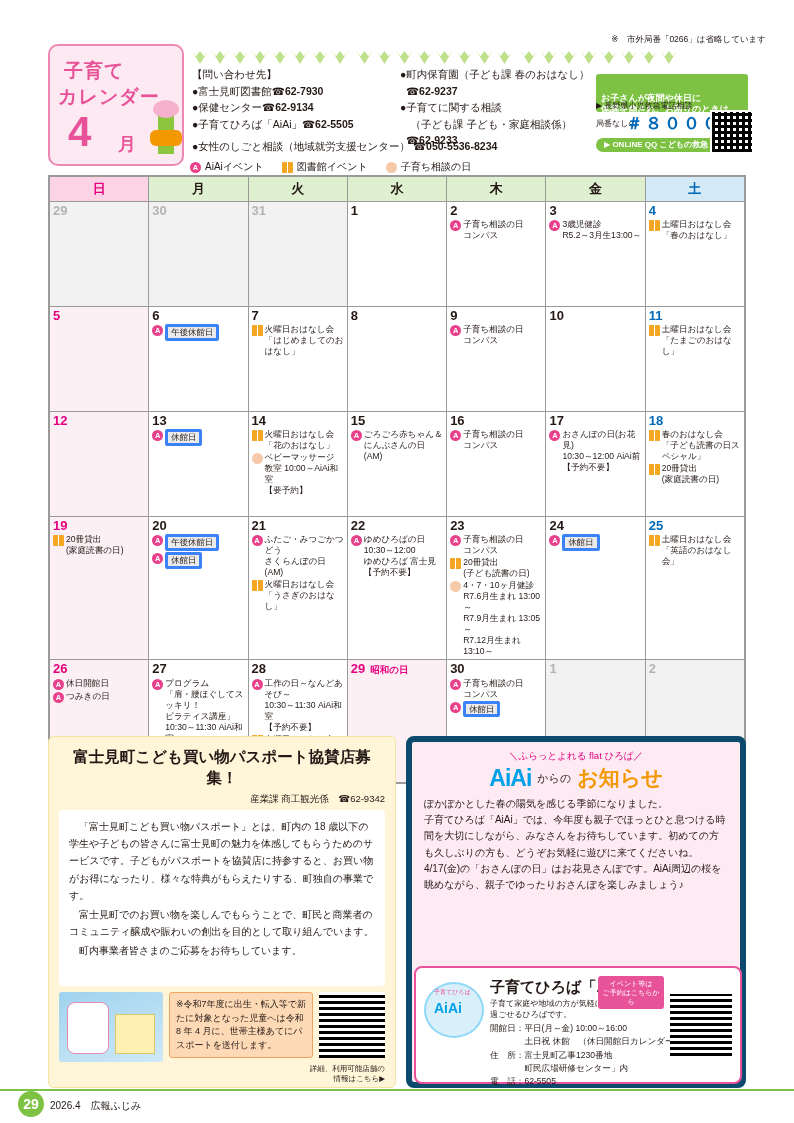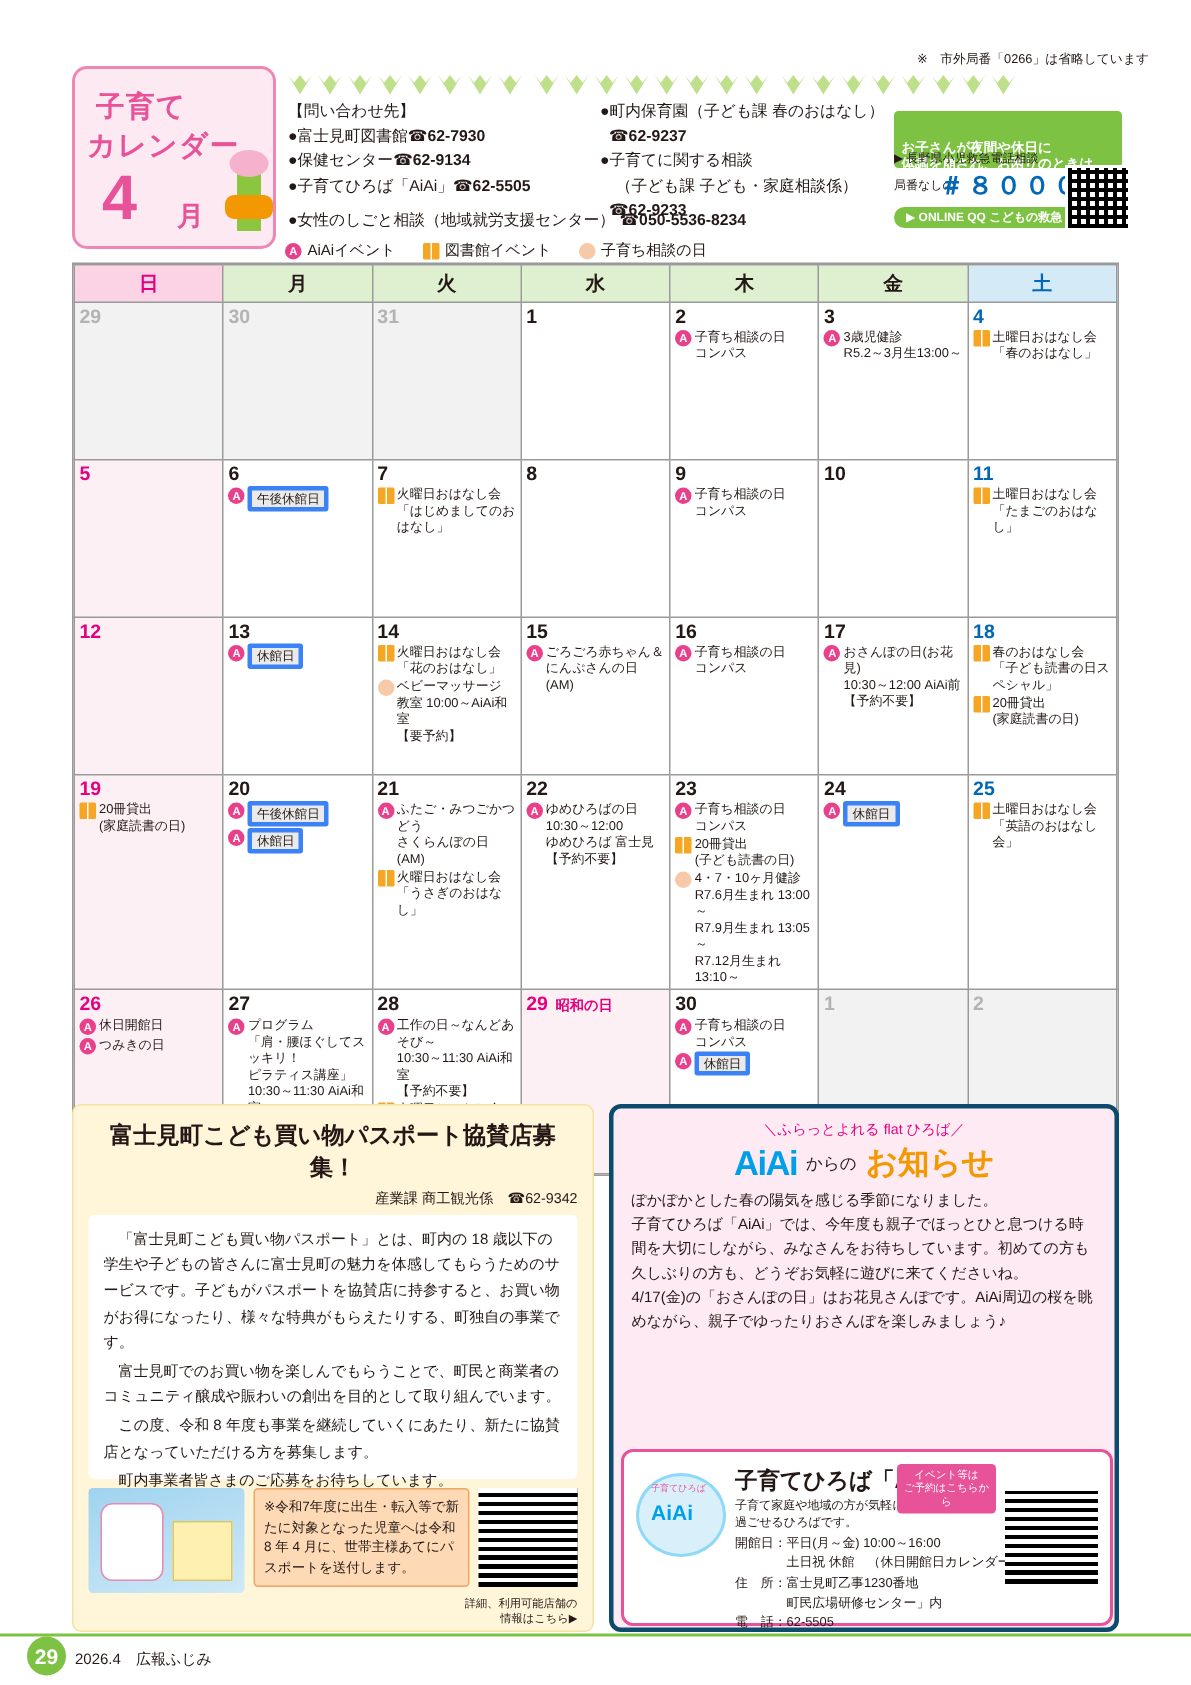--- a/index.html
+++ b/index.html
@@ -85,21 +85,21 @@
   .photo .card{position:absolute;left:8px;top:10px;width:40px;height:50px;background:#fff;border:1px solid #e58ab4;}
   .photo .card2{position:absolute;left:56px;top:22px;width:38px;height:38px;background:#fdf0b0;border:1px solid #dcc86a;}
   .noteorange{flex:1;background:#fdd9b5;border:1px solid #f0a660;border-radius:3px;font-size:9px;line-height:1.5;
      padding:5px 6px;box-sizing:border-box;color:#231815;}
   .qr2{width:66px;height:66px;background:
       repeating-linear-gradient(0deg,#000 0 3px,#fff 3px 6px),
       repeating-linear-gradient(90deg,#000 0 3px,#fff 3px 6px);}
   .qrcap{font-size:7.5px;text-align:right;margin-top:2px;}
 
   
-  .panel{position:absolute;left:406px;top:736px;width:340px;height:352px;background:#fdeaf3;border:3px solid #0c4a6e;
+  .panel{position:absolute;left:406px;top:736px;width:340px;height:352px;background:#fdeaf3;border:6px solid #0c4a6e;
     border-radius:8px;box-sizing:border-box;padding:8px 12px;}
   .panel .kick{font-size:9.5px;color:#e4007f;text-align:center;}
   .panel .ttl{display:flex;align-items:center;justify-content:center;gap:6px;margin-top:1px;}
   .panel .aiai{font-size:23px;font-weight:bold;color:#00a0e9;letter-spacing:-1px;}
   .panel .from{font-size:11px;color:#231815;}
   .panel .oshi{font-size:21px;font-weight:bold;color:#f39800;}
   .panel .msg{font-size:10px;line-height:1.62;margin-top:4px;color:#231815;}
   .panel .small{font-size:7.6px;line-height:1.5;margin-top:4px;color:#231815;border-top:1px dotted #e78cb7;padding-top:3px;}
   .card{position:absolute;left:414px;top:966px;width:324px;height:114px;background:#fff;border:2px solid #e85298;border-radius:8px;}
   .card .logo2{position:absolute;left:8px;top:14px;width:56px;height:52px;border-radius:50%;background:#d9f0fb;border:2px solid #8ed8f8;}
@@ -496,21 +496,20 @@
         </tbody>
     </table>
   </div>
 
   <div class="art">
     <h2>富士見町こども買い物パスポート協賛店募集！</h2>
     <div class="dept">産業課 商工観光係　☎62-9342</div>
     <div class="body">
       <p>「富士見町こども買い物パスポート」とは、町内の 18 歳以下の学生や子どもの皆さんに富士見町の魅力を体感してもらうためのサービスです。子どもがパスポートを協賛店に持参すると、お買い物がお得になったり、様々な特典がもらえたりする、町独自の事業です。</p>
       <p>富士見町でのお買い物を楽しんでもらうことで、町民と商業者のコミュニティ醸成や賑わいの創出を目的として取り組んでいます。</p>
-      <p>この度、令和 8 年度も事業を継続していくにあたり、新たに協賛店となっていただける方を募集します。</p>
       <p>町内事業者皆さまのご応募をお待ちしています。</p>
     </div>
     <div class="media">
       <div class="photo">
         <div class="card"></div>
         <div class="card2"></div>
       </div>
       <div class="noteorange">※令和7年度に出生・転入等で新たに対象となった児童へは令和 8 年 4 月に、世帯主様あてにパスポートを送付します。</div>
       <div>
         <div class="qr2"></div>

